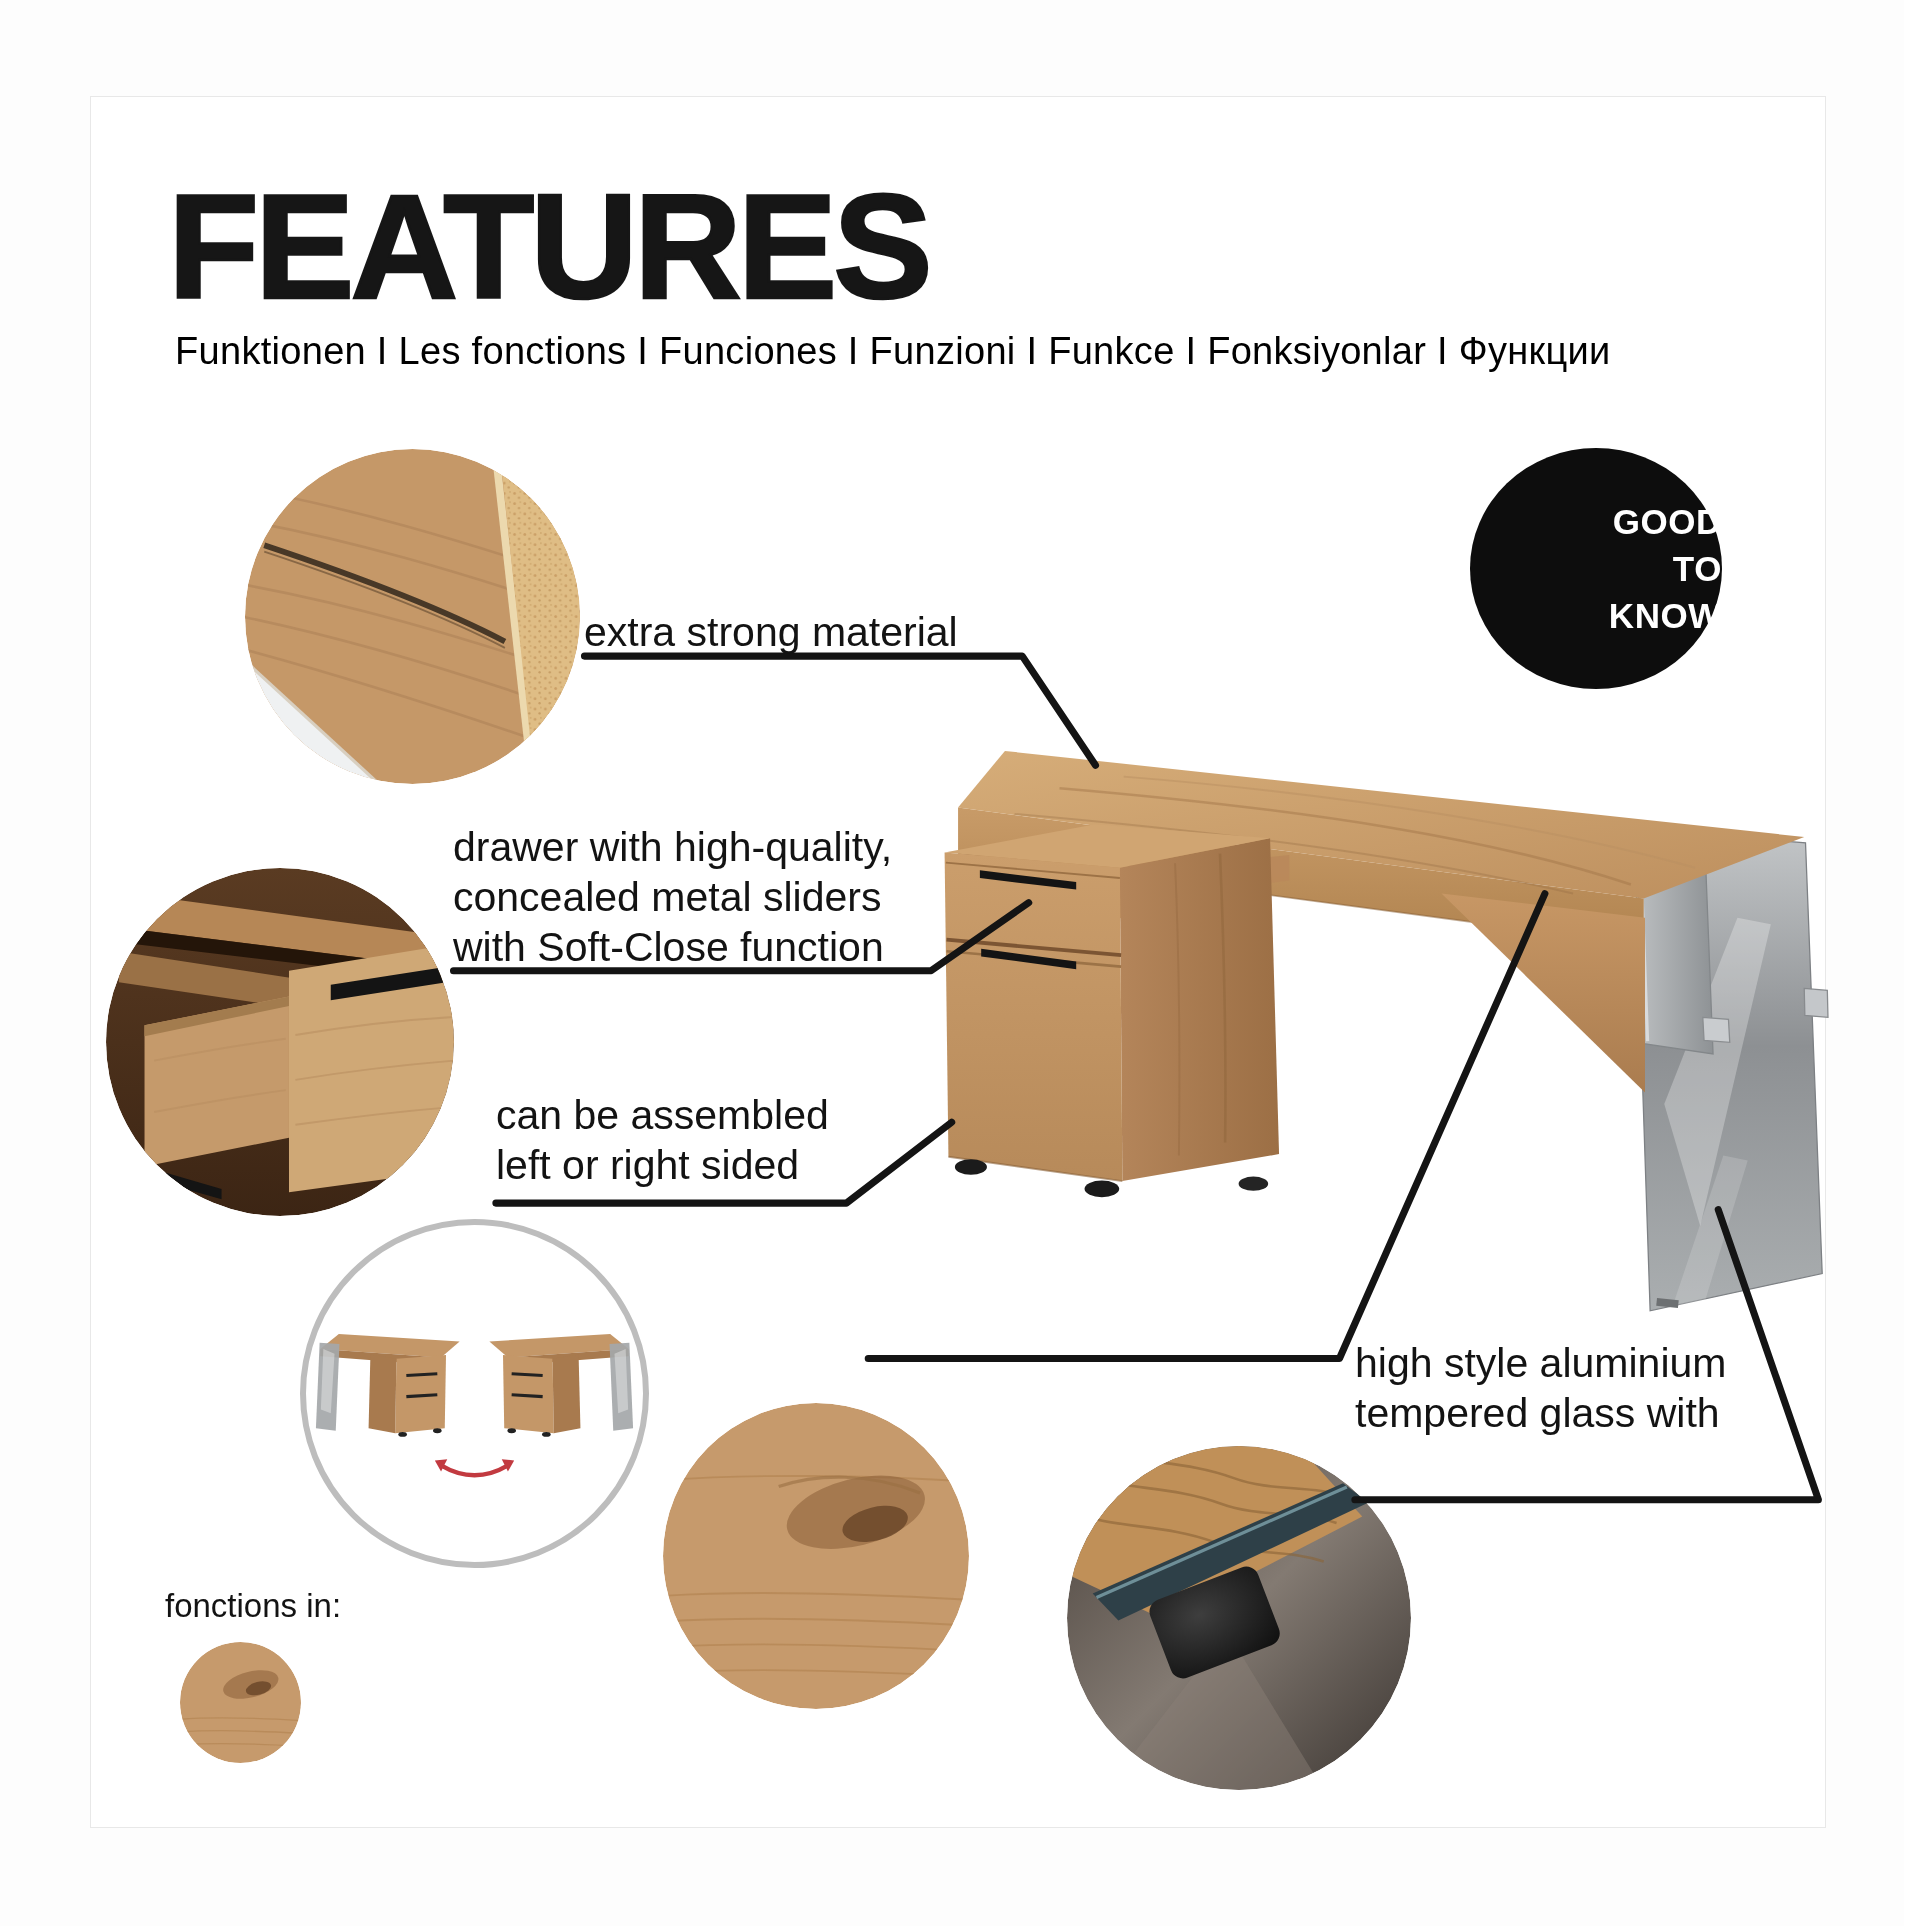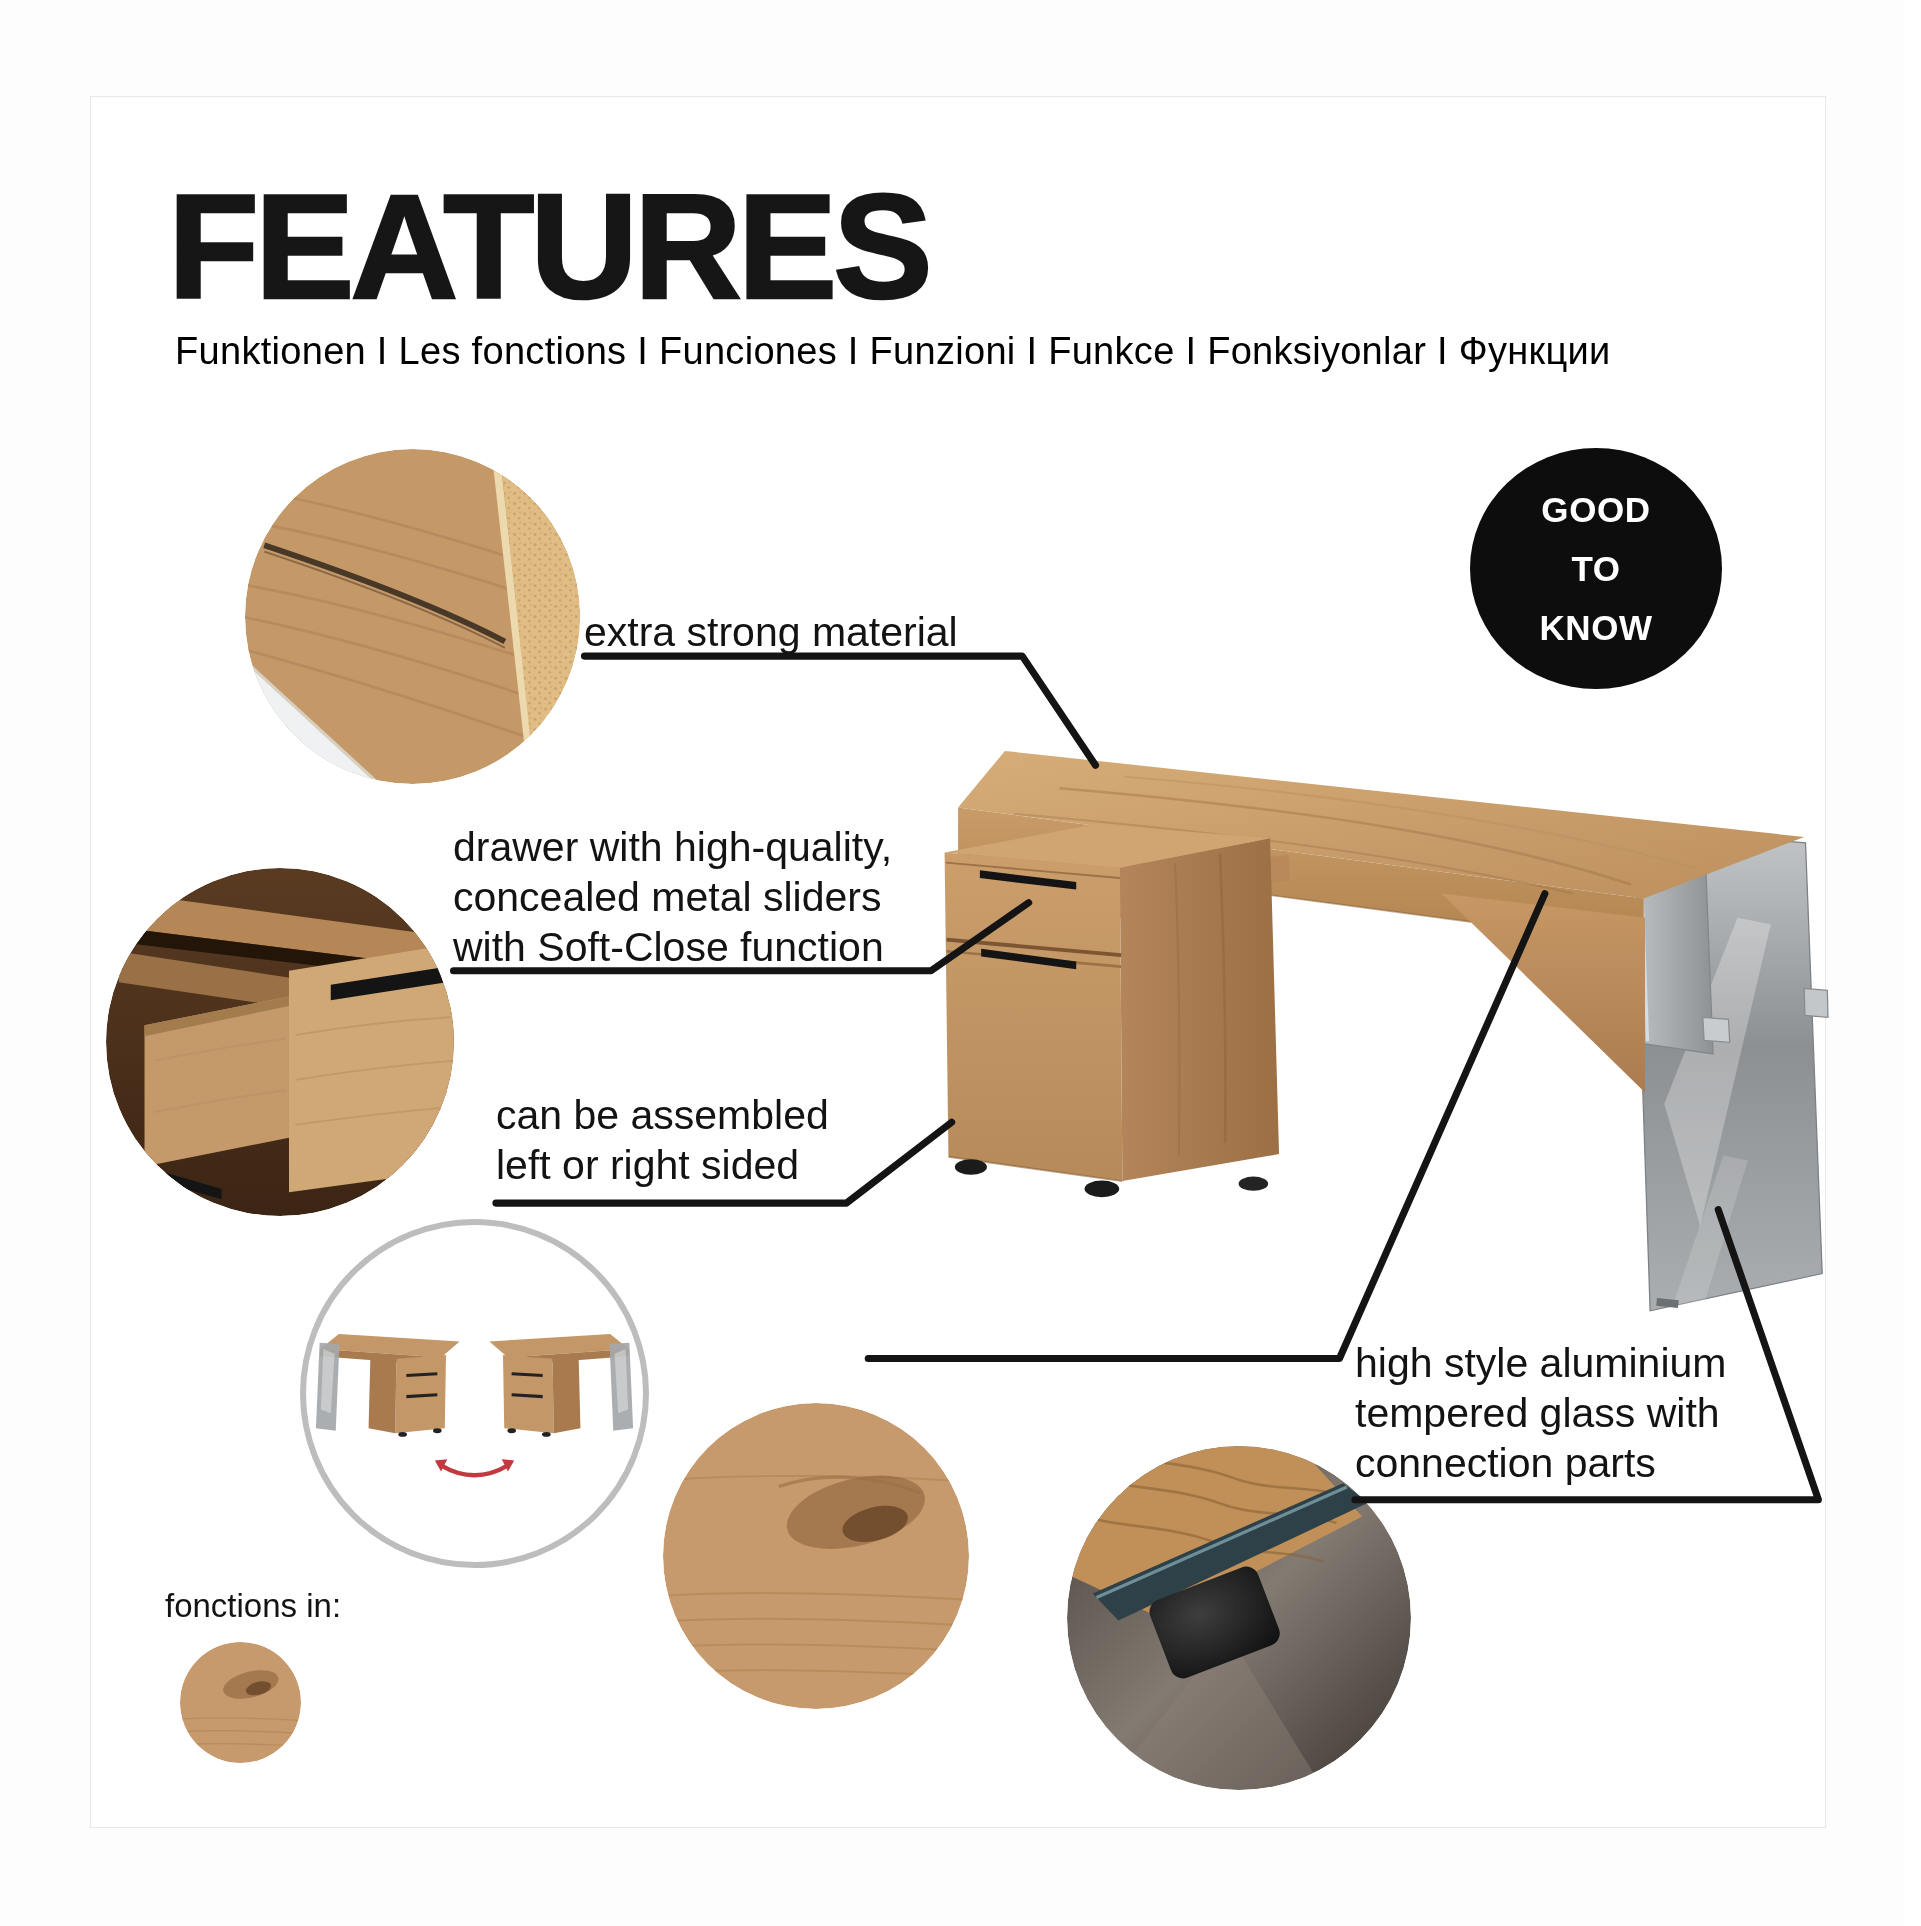--- a/index.html
+++ b/index.html
@@ -5,22 +5,22 @@
   html,body{margin:0;padding:0;background:#ffffff;}
   #canvas{position:relative;width:1904px;height:1926px;background:#fdfdfd;overflow:hidden;
           font-family:"Liberation Sans",sans-serif;color:#161616;}
   .card{position:absolute;left:90px;top:96px;width:1734px;height:1730px;background:#ffffff;
         border:1.3px solid #e8e8e8;}
   .title{position:absolute;left:168px;top:172px;font-size:149px;font-weight:bold;letter-spacing:-3.9px;
          color:#161616;line-height:1;-webkit-text-stroke:2.6px #161616;z-index:6;}
   .subtitle{position:absolute;left:175px;top:330px;font-size:38px;font-weight:400;color:#000000;
             letter-spacing:0.3px;z-index:6;}
   .badge{position:absolute;left:1470px;top:448px;width:252px;height:241px;border-radius:50%;
-         background:#0d0d0d;display:flex;flex-direction:column;align-items:center;justify-content:center;
-         gap:24px;z-index:4;}
+         background:#0d0d0d;display:flex;flex-direction:column;align-items:flex-end;justify-content:center;
+         gap:12px;z-index:4;}
   .badge span{color:#ffffff;font-weight:bold;font-size:35px;letter-spacing:0.6px;line-height:1;}
   .ann{position:absolute;font-size:41px;line-height:1.22;color:#131313;z-index:6;white-space:nowrap;}
   .ann span{display:block;}
   .avail{position:absolute;left:165px;top:1587px;font-size:33px;color:#131313;z-index:6;}
   .circ{position:absolute;border-radius:50%;overflow:hidden;z-index:3;}
   .circ svg{display:block;width:100%;height:100%;}
   .ringcirc{position:absolute;border-radius:50%;background:#ffffff;border:6.4px solid #bdbdbd;
             box-sizing:border-box;overflow:hidden;z-index:3;}
   #leaders{position:absolute;left:0;top:0;width:1922px;height:1926px;z-index:5;pointer-events:none;}
   #desk{position:absolute;left:899px;top:706px;width:963px;height:642px;z-index:2;}
@@ -294,21 +294,20 @@
     <span>concealed metal sliders</span>
     <span>with Soft-Close function</span>
   </div>
   <div class="ann" style="left:496px;top:1090px;">
     <span>can be assembled</span>
     <span>left or right sided</span>
   </div>
   <div class="ann" style="left:1355px;top:1338px;">
     <span>high style aluminium</span>
     <span>tempered glass with</span>
-    <span>connection parts</span>
   </div>
 
   <svg id="leaders" viewBox="0 0 2993 3000">
     <g fill="none" stroke="#141414" stroke-width="11" stroke-linecap="round" stroke-linejoin="round">
       <polyline points="910,1022 1592,1022 1706,1192"></polyline>
       <polyline points="706,1512 1450,1512 1602,1406"></polyline>
       <polyline points="772,1874 1318,1874 1482,1748"></polyline>
       <polyline points="1352,2116 2086,2116 2406,1392"></polyline>
       <polyline points="2110,2336 2832,2336 2676,1884"></polyline>
     </g>

